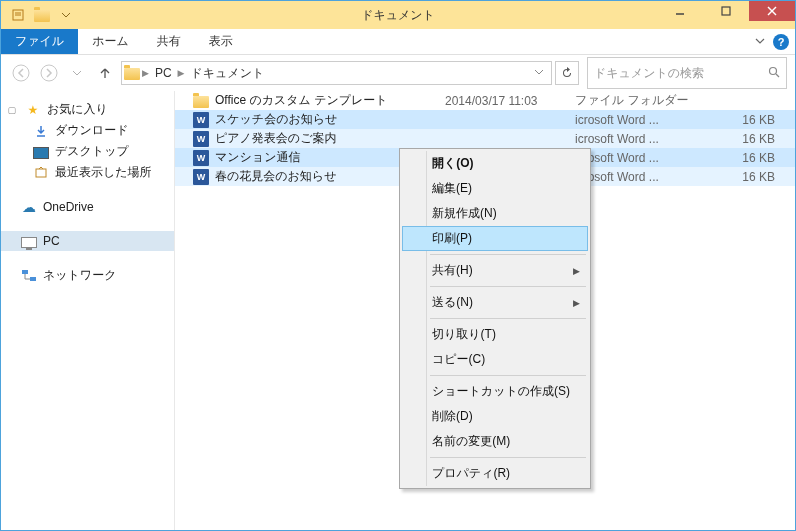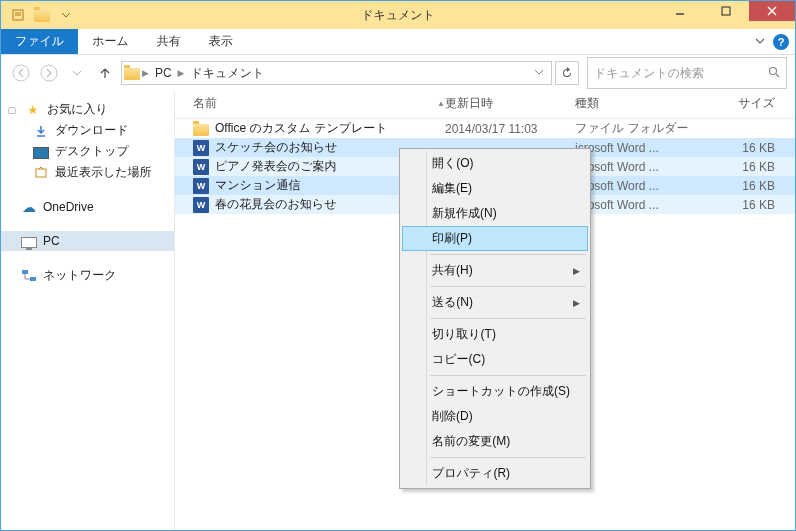--- a/index.html
+++ b/index.html
@@ -244,30 +244,20 @@
               <rect x="9" y="8" width="6" height="4" fill="#4a90d9"></rect>
               <path d="M4 5 L4 10 L9 10" fill="none" stroke="#888"></path>
             </svg>
           </span>
           <span>ネットワーク</span>
         </div>
     </div>
   </div>
 
   <div class="content">
-    <div class="headers">
-      <div class="col-name">
-          <span>名前</span>
-          <span style="flex:1"></span>
-          <span class="sort-arrow">▲</span>
-        </div>
-      <div class="col-date">更新日時</div>
-      <div class="col-type">種類</div>
-      <div class="col-size">サイズ</div>
-    </div>
     <div class="rows" id="rows">
         <div class="row ">
           <div class="col-name">
             <span class="ico">
               <span class="ico-folder"></span>
             </span>
             <span>Office のカスタム テンプレート</span>
           </div>
           <div class="col-date">2014/03/17 11:03</div>
           <div class="col-type">ファイル フォルダー</div>
@@ -308,21 +298,21 @@
           <div class="col-date"></div>
           <div class="col-type">icrosoft Word ...</div>
           <div class="col-size">16 KB</div>
         </div>
       </div>
   </div>
 </div>
 
 <div class="context-menu">
   <div class="cm-gutter"></div>
-  <div class="cm-item" style="font-weight:normal;">開く(O)</div>
+  <div class="cm-item" style="font-weight:bold;">開く(O)</div>
   <div class="cm-item">編集(E)</div>
   <div class="cm-item">新規作成(N)</div>
   <div class="cm-item hover">印刷(P)</div>
   <div class="cm-sep"></div>
   <div class="cm-item"><span>共有(H)</span><span class="arrow">▶</span></div>
   <div class="cm-sep"></div>
   <div class="cm-item"><span>送る(N)</span><span class="arrow">▶</span></div>
   <div class="cm-sep"></div>
   <div class="cm-item">切り取り(T)</div>
   <div class="cm-item">コピー(C)</div>

